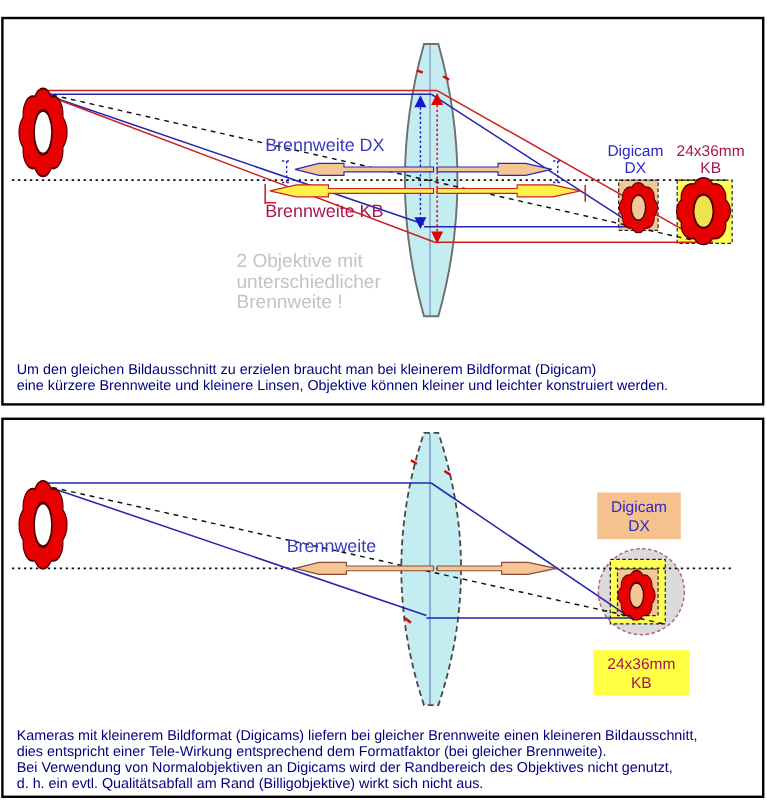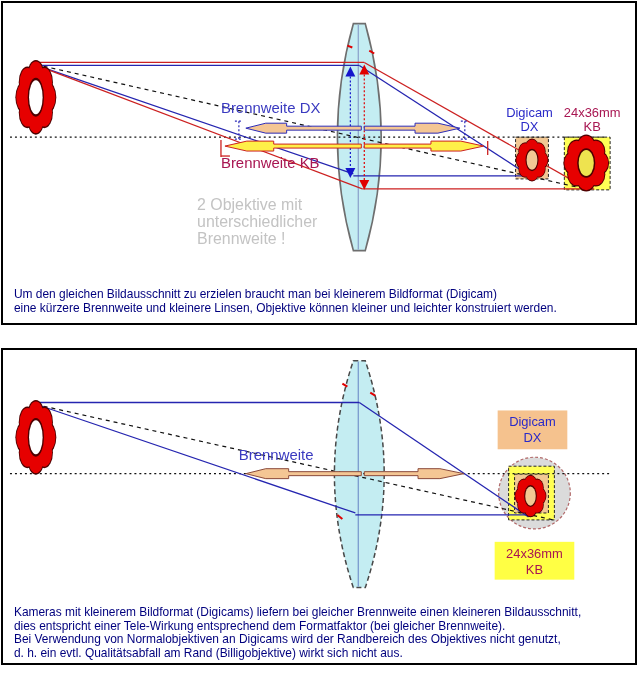--- a/index.html
+++ b/index.html
@@ -1,18 +1,18 @@
 <!DOCTYPE html>
 <html><head>
 <meta charset="utf-8">
 <style>
   html,body{margin:0;padding:0;background:#ffffff;}
   body{width:639px;height:674px;position:relative;font-family:"Liberation Sans",sans-serif;}
   .panel{position:absolute;left:1px;width:632px;border:2px solid #000;background:#fff;}
-  #panel1{top:1px;height:320px;}
+  #panel1{top:14px;height:320px;}
   #panel2{top:348px;height:313px;}
   svg{display:block;}
   text{font-family:"Liberation Sans",sans-serif;}
   .cap{font-size:12px;fill:#00007E;}
   .note{font-size:16px;fill:#C3C3C3;}
   .lblDX{font-size:15px;fill:#3A3AC0;}
   .lblKB{font-size:15px;fill:#A81652;}
   .small-blue{font-size:13px;fill:#2A2AC8;text-anchor:middle;}
   .small-maroon{font-size:13px;fill:#A81652;text-anchor:middle;}
   .ray-b{stroke:#2525B0;stroke-width:1.3;fill:none;}

